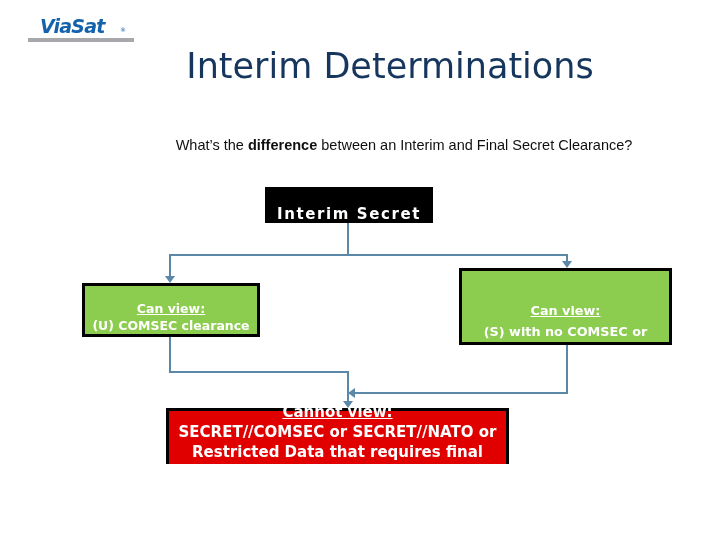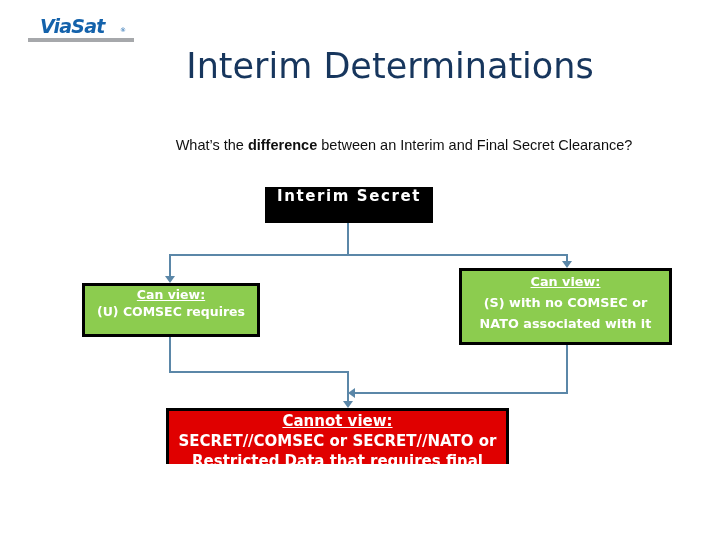--- a/index.html
+++ b/index.html
@@ -89,21 +89,21 @@
   #subtitle .strong { font-weight: bold; }
 
   
   .node {
     position: absolute;
     box-sizing: border-box;
     border: 3px solid #000000;
     display: flex;
     flex-direction: column;
     align-items: center;
-    justify-content: flex-start;
+    justify-content: flex-end;
     text-align: center;
     color: #ffffff;
     font-family: "DejaVu Sans", sans-serif;
     font-weight: bold;
   }
   .node .hdr {
     text-decoration: underline;
   }
   .node .ln { display: block; }
 
@@ -201,27 +201,26 @@
   <div class="arrow-left" style="left:348px; top:388px;"></div>
   <div class="conn conn-v" style="left:347px; top:371px; height:30px;"></div>
   <div class="arrow-down" style="left:343px; top:401px;"></div>
 
   <div class="node" id="node-interim">
     <span class="ln">Interim Secret</span>
   </div>
 
   <div class="node" id="node-green-left">
     <span class="ln hdr">Can view:</span>
-    <span class="ln">(U) COMSEC requires</span>
+    <span class="ln">(U) COMSEC clearance</span>
   </div>
 
   <div class="node" id="node-green-right">
     <span class="ln hdr">Can view:</span>
     <span class="ln">(S) with no COMSEC or</span>
-    <span class="ln">NATO associated with it</span>
   </div>
 
   <div class="node" id="node-red">
     <span class="ln hdr">Cannot view:</span>
     <span class="ln">SECRET//COMSEC or SECRET//NATO or</span>
     <span class="ln">Restricted Data that requires final SECRET</span>
     <span class="ln">difference</span>
   </div>
 
 </div>

